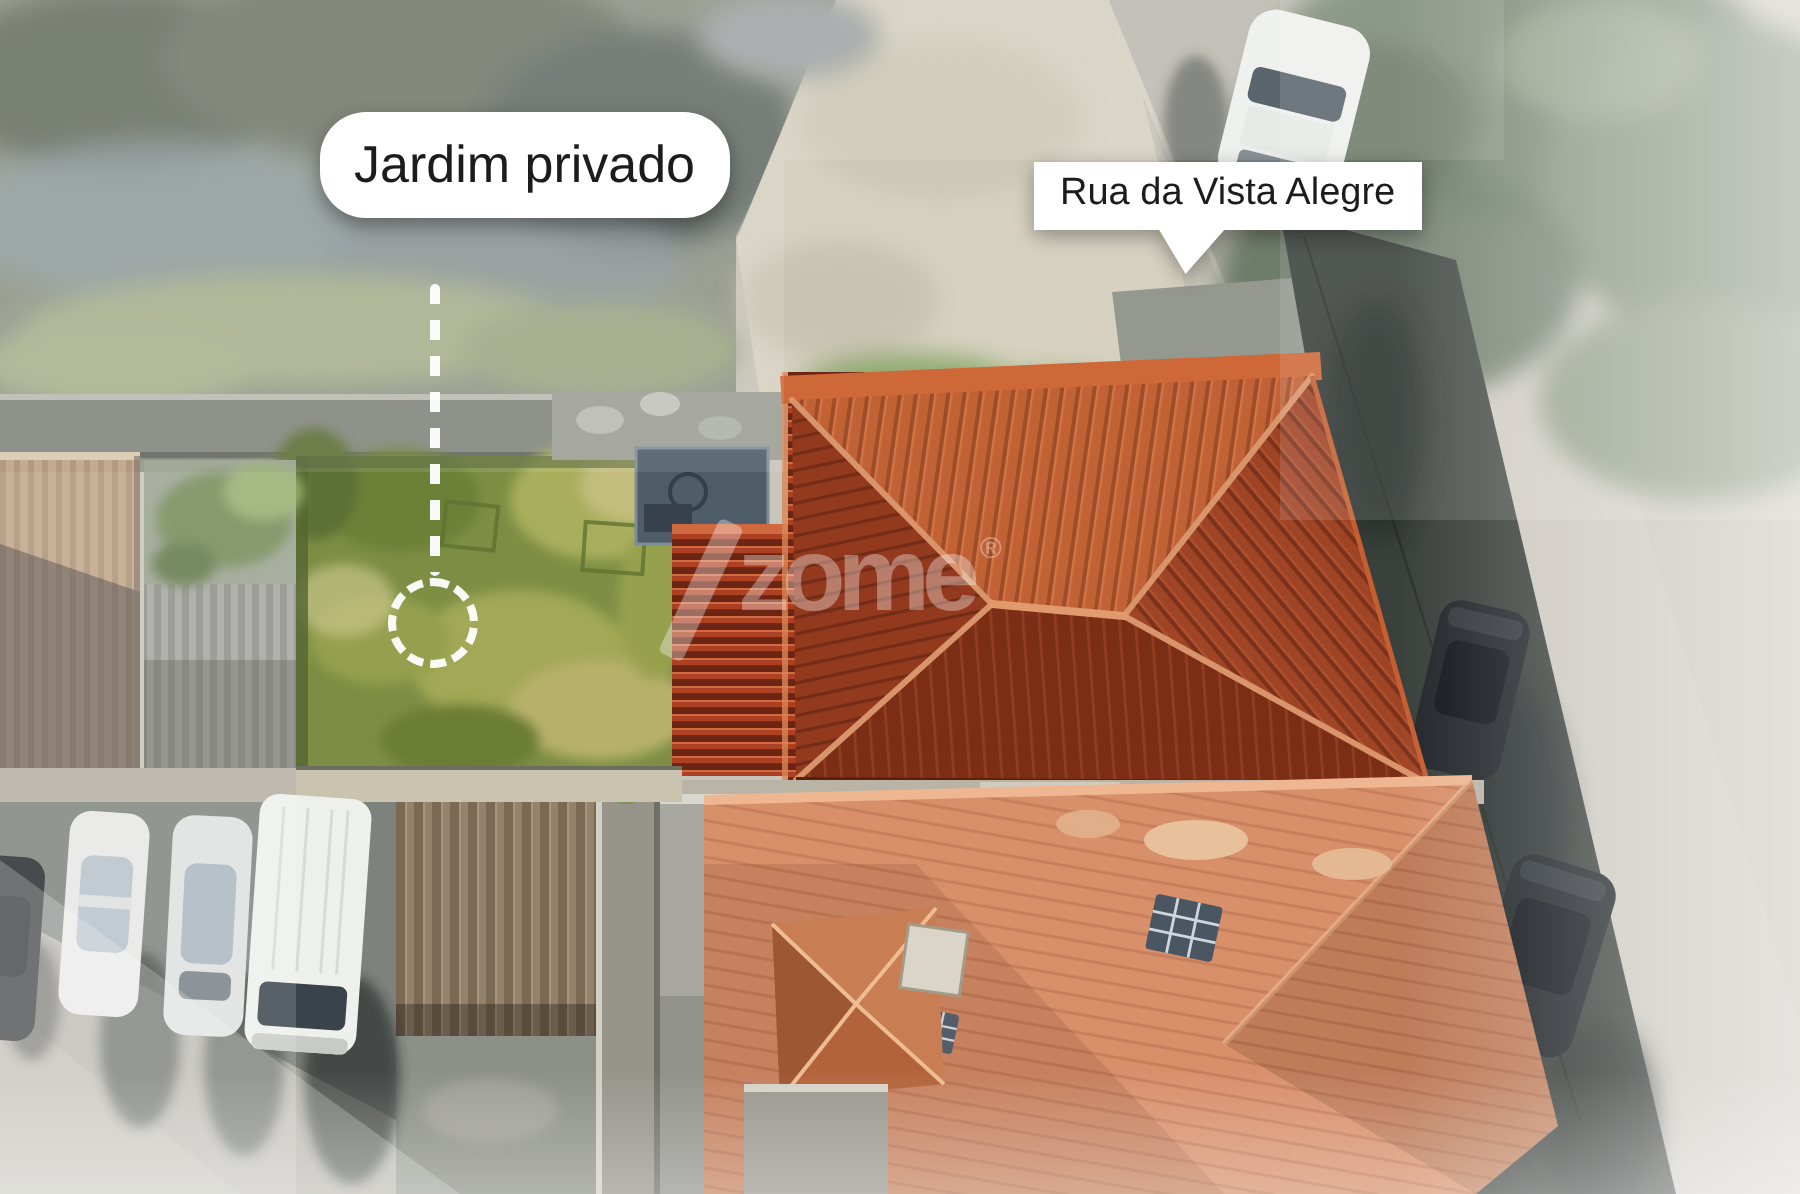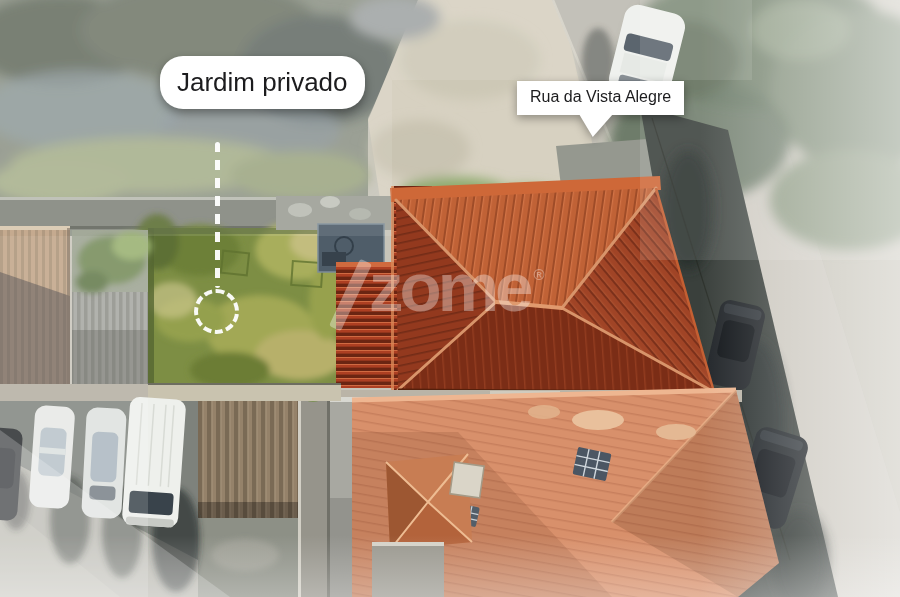--- a/index.html
+++ b/index.html
@@ -11,34 +11,34 @@
   }
   .stage{position:relative;width:900px;height:597px;overflow:hidden;
          font-family:"Liberation Sans",sans-serif;background:#c7c4b9;}
   .stage svg{position:absolute;left:0;top:0;}
   .anno{position:absolute;}
   .label-box{background:var(--label-bg);color:var(--label-text);
              box-shadow:0 4px 10px rgba(0,0,0,.38);border-radius:23px;}
   .garden-label{left:160px;top:56px;padding:9px 17px;font-size:26px;line-height:35px;white-space:nowrap;}
   .street-label{left:517px;top:81px;filter:drop-shadow(0 3px 5px rgba(0,0,0,.35));}
   .street-label .box{background:var(--label-bg);color:var(--label-text);
-             padding:2px 13px 4px;font-size:16px;line-height:28px;white-space:nowrap;}
+             padding:2px 13px 4px;font-size:19px;line-height:28px;white-space:nowrap;}
   .street-label .tail{position:absolute;left:62px;top:100%;margin-top:-1px;width:0;height:0;
              border-left:17px solid transparent;border-right:17px solid transparent;
              border-top:23px solid var(--label-bg);transform:skewX(-8deg);transform-origin:top center;}
   .leader-line{left:215px;top:142px;width:5px;height:146px;border-radius:3px;
              background:repeating-linear-gradient(180deg,#fff 0 10px,rgba(255,255,255,0) 10px 18px);
              opacity:.95;}
   .leader-circle{left:194px;top:289px;width:37px;height:37px;border:4.5px dashed #fff;
              border-radius:50%;opacity:.95;}
   .watermark{left:344px;top:256px;display:flex;align-items:flex-start;color:var(--watermark);
              opacity:.34;}
   .watermark .slash{width:13px;height:74px;background:currentColor;border-radius:3px;
              transform:rotate(25deg);margin:2px 12px 0 0;}
-  .watermark .wm-text{font-size:69px;font-weight:bold;letter-spacing:-4px;line-height:64px;
+  .watermark .wm-text{font-size:52px;font-weight:bold;letter-spacing:-4px;line-height:64px;
              height:64px;display:block;}
   .watermark .reg{font-size:15px;margin:10px 0 0 4px;font-weight:bold;}
 </style>
 </head>
 <body>
 
 <div class="stage">
 
 <svg width="900" height="597" viewBox="0 0 900 597">
   <defs>

